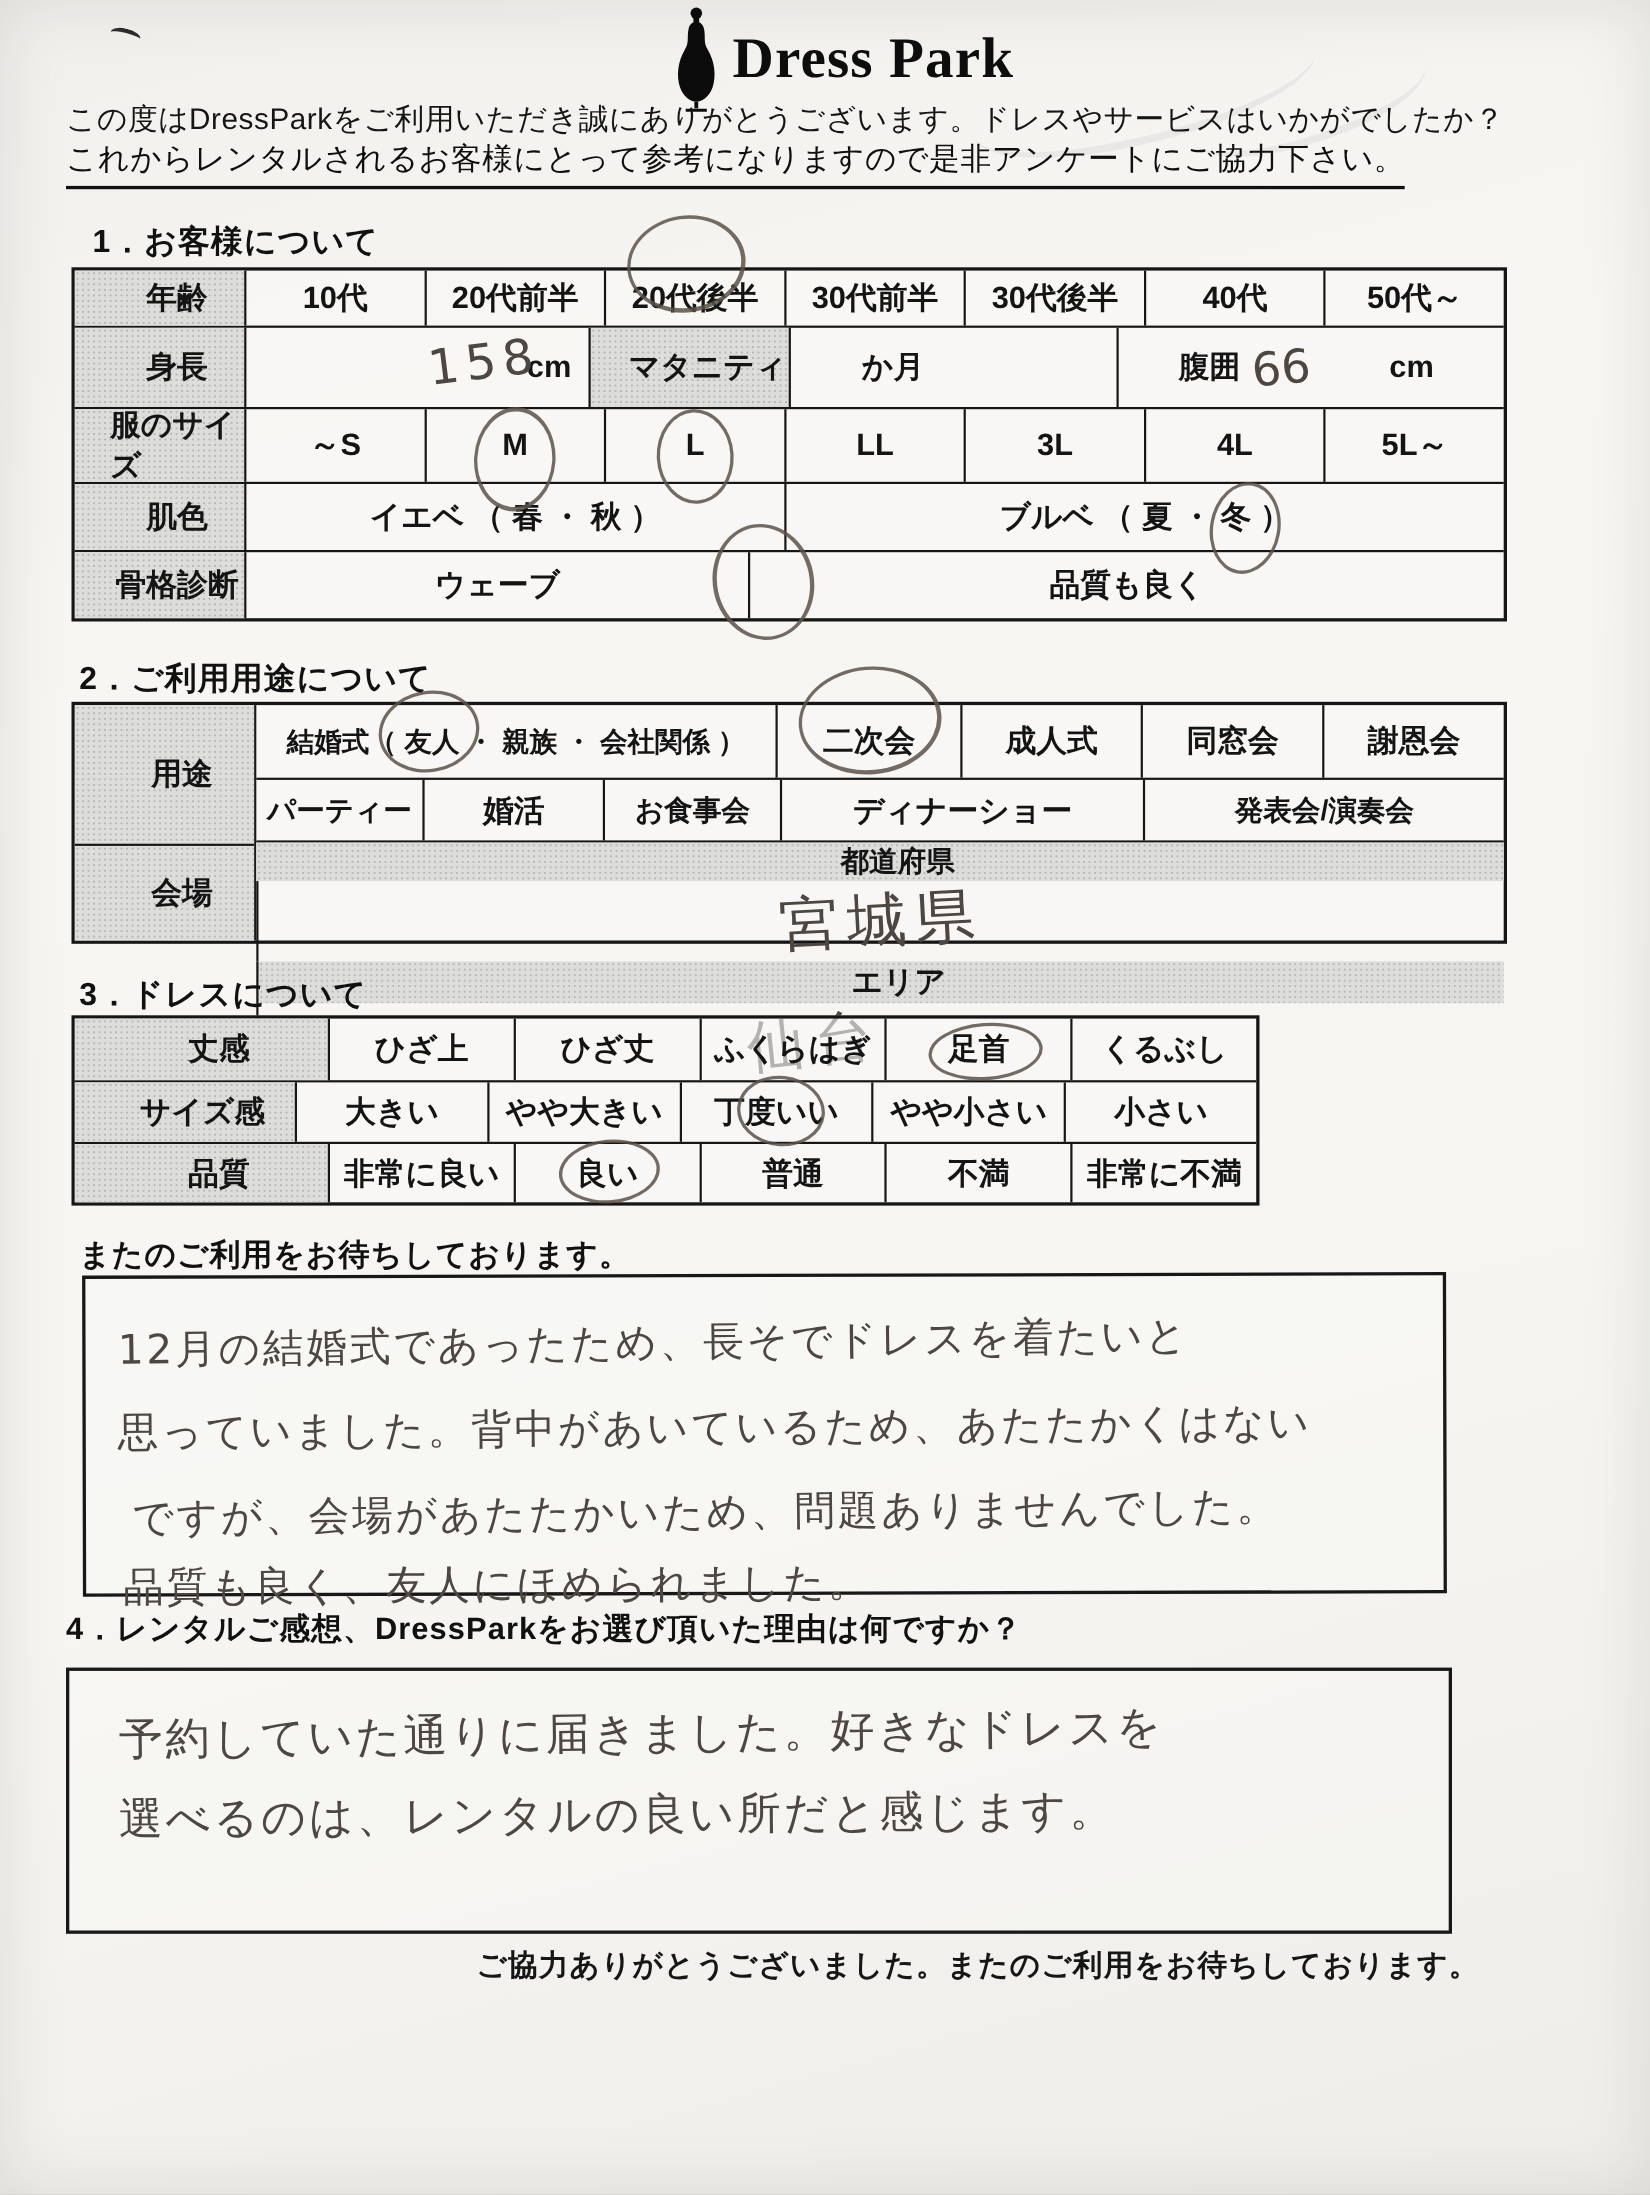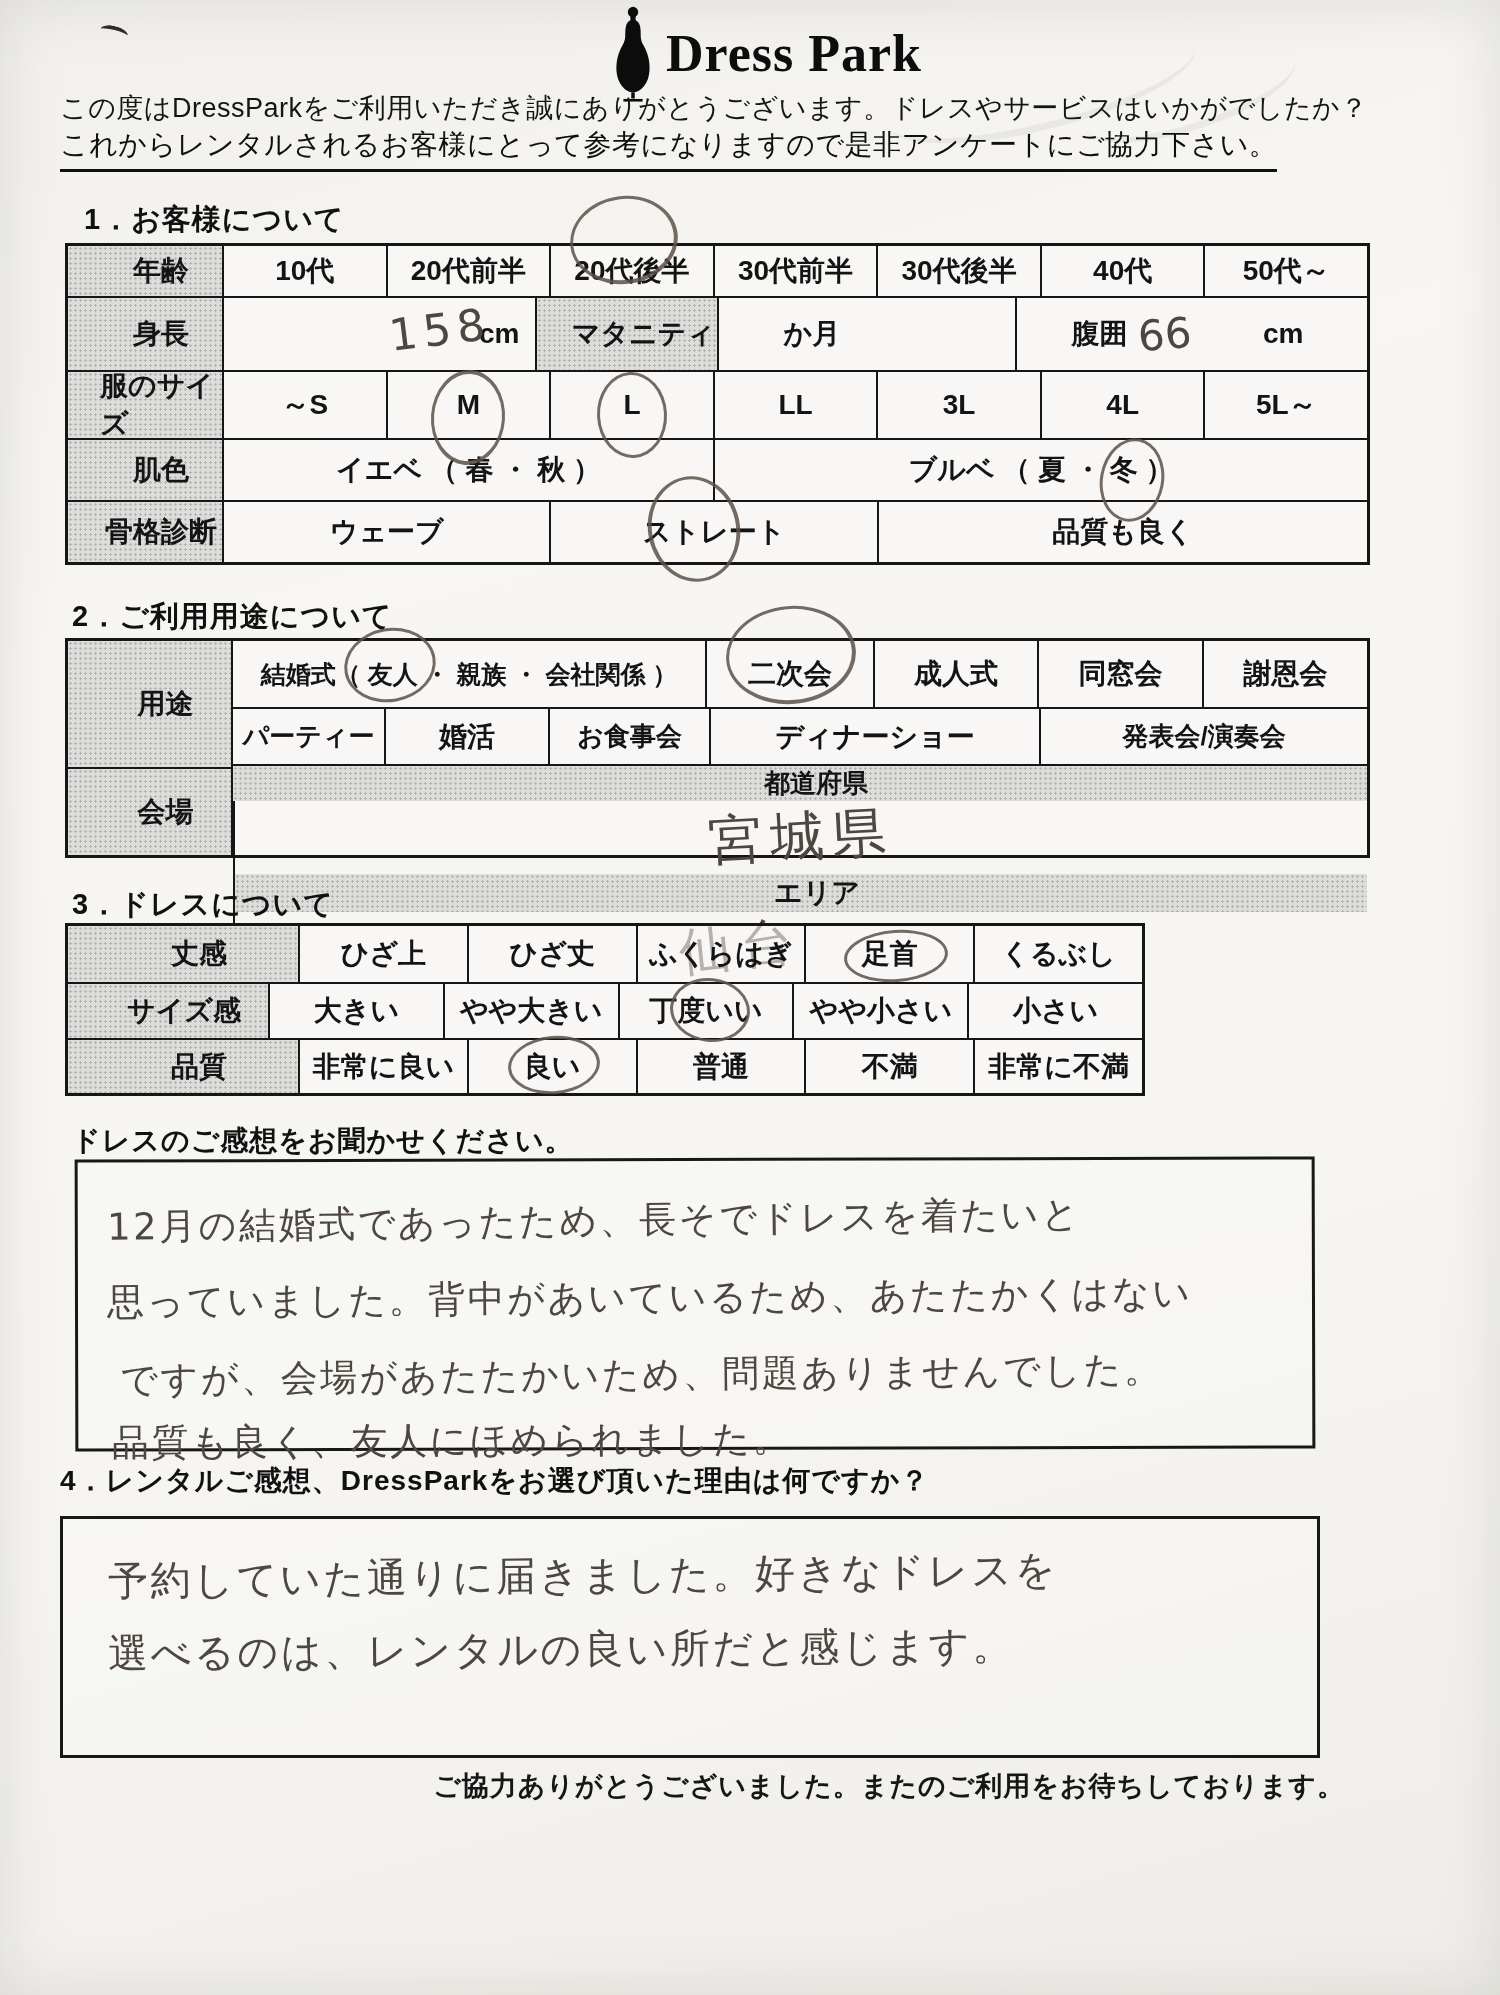--- a/index.html
+++ b/index.html
@@ -114,21 +114,20 @@
       <div class="c eq">5L～</div>
     </div>
     <div class="tr" style="height:62px;">
       <div class="c lblc shade">肌色</div>
       <div class="c sp3">イエベ （ 春 ・ 秋 ）</div>
       <div class="c sp4">ブルベ （ 夏 ・ 冬 ）</div>
     </div>
     <div class="tr" style="height:62px;">
       <div class="c lblc shade">骨格診断</div>
       <div class="c sp2">ウェーブ</div>
-      <div class="c sp2">ストレート</div>
       <div class="c sp3">品質も良く</div>
     </div>
   </div>
 
   <div class="abs h" style="left:72px; top:597px;">2．ご利用用途について</div>
 
   <div class="tbl" style="left:65px; top:638px; width:1305px;">
     <div class="t2grid">
       <div class="t2lbl">
         <div class="c shade" style="height:125.5px;">用途</div>
@@ -185,21 +184,21 @@
     <div class="tr" style="height:55px;">
       <div class="c shade" style="width:230px; flex:none;">品質</div>
       <div class="c eq">非常に良い</div>
       <div class="c eq">良い</div>
       <div class="c eq">普通</div>
       <div class="c eq">不満</div>
       <div class="c eq">非常に不満</div>
     </div>
   </div>
 
-  <div class="abs h" style="left:72px; top:1122px; font-size:28px;">ドレスのご感想をお聞かせください。</div>
+  <div class="abs h" style="left:72px; top:1122px; font-size:28px;">またのご利用をお待ちしております。</div>
   <div class="bigbox" style="left:75px; top:1158px; width:1240px; height:292px; transform:rotate(-.15deg);"></div>
   <div class="hw hwline" style="left:107px; top:1196px; transform:rotate(-.8deg);">12月の結婚式であったため、長そでドレスを着たいと</div>
   <div class="hw hwline" style="left:107px; top:1273px; transform:rotate(-.5deg);">思っていました。背中があいているため、あたたかくはない</div>
   <div class="hw hwline" style="left:120px; top:1350px; transform:rotate(-.6deg);">ですが、会場があたたかいため、問題ありませんでした。</div>
   <div class="hw hwline" style="left:112px; top:1416px; transform:rotate(-.4deg);">品質も良く、友人にほめられました。</div>
 
   <div class="abs h" style="left:60px; top:1462px; font-size:28px;">4．レンタルご感想、DressParkをお選び頂いた理由は何ですか？</div>
   <div class="bigbox" style="left:60px; top:1516px; width:1260px; height:242px;"></div>
   <div class="hw hwline" style="left:108px; top:1548px; font-size:40px; transform:rotate(-.7deg);">予約していた通りに届きました。好きなドレスを</div>
   <div class="hw hwline" style="left:108px; top:1622px; font-size:40px; transform:rotate(-.5deg);">選べるのは、レンタルの良い所だと感じます。</div>

